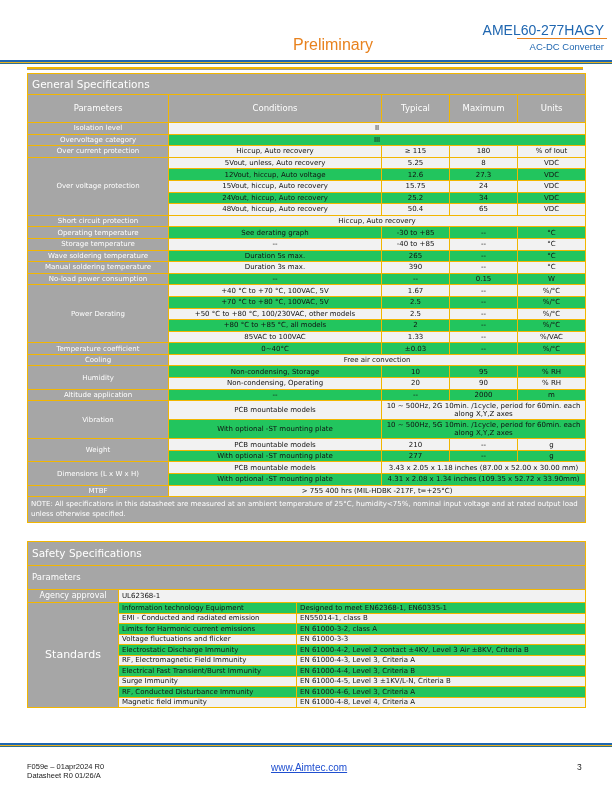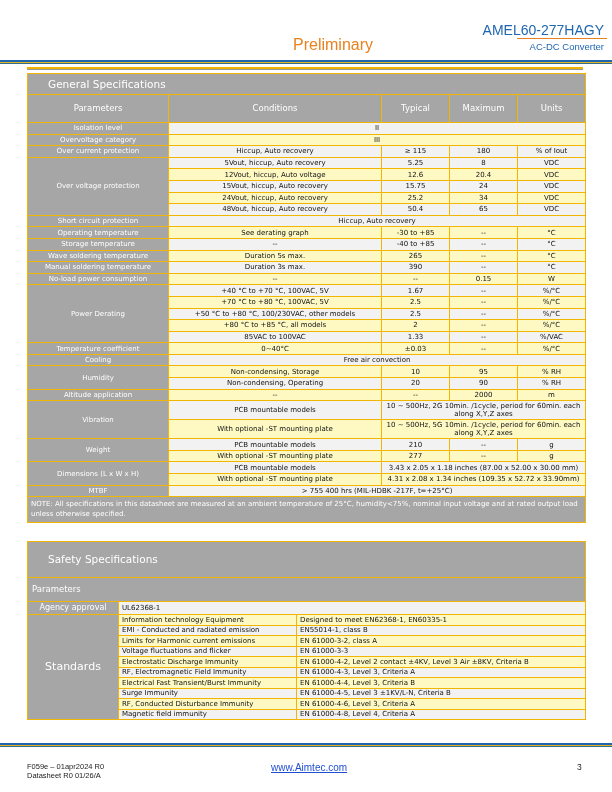--- a/index.html
+++ b/index.html
@@ -18,33 +18,33 @@
   .subtitle { position: absolute; right: 8px; top: 41px; font-family: "Liberation Sans", sans-serif; font-size: 9.5px; color: #1f66b0; }
   .hline1 { position: absolute; left: 0; top: 60px; width: 612px; height: 2px; background: #1f66b0; }
   .hline2 { position: absolute; left: 0; top: 62px; width: 612px; height: 1px; background: #e8b21e; }
   .hline3 { position: absolute; left: 0; top: 63px; width: 612px; height: 1px; background: #2f6f8f; }
   .hline4 { position: absolute; left: 27px; top: 67px; width: 556px; height: 2px; background: #f0b400; }
   .hline5 { position: absolute; left: 27px; top: 69px; width: 556px; height: 1px; background: #999; }
 
   table { border-collapse: collapse; position: absolute; table-layout: fixed; font-family: "DejaVu Sans", sans-serif; }
   td, th { border: 1px solid #f2b600; font-size: 7px; line-height: 1.15; padding: 0 3px; color: #111; font-weight: normal; }
   .gen { left: 27px; top: 73px; width: 558px; }
-  .sec-title { background: #a6a6a6; color: #ffffff; font-size: 10.5px; height: 21px; text-align: left; padding-left: 20px; }
+  .sec-title { background: #a6a6a6; color: #ffffff; font-size: 10.5px; height: 21px; text-align: left; padding-left: 4px; }
   .colhead th { background: #a6a6a6; color: #ffffff; font-size: 8.5px; height: 28px; text-align: center; }
   .p { background: #a6a6a6; color: #ffffff; text-align: center; font-size: 7px; }
   .c { text-align: center; }
   .l { text-align: left; }
   .w { background: #f2f2f2; }
-  .g { background: #fef9c3; }
+  .g { background: #22c55e; }
   tr.r td { height: 11.6px; }
   tr.r2 td { height: 19px; }
   .note { background: #a6a6a6; color: #ffffff; font-size: 7px; text-align: left; padding: 2px 3px; line-height: 1.45; }
 
   .saf { left: 27px; top: 541px; width: 558px; }
-  .saf .sec-title { height: 36px; }
+  .saf .sec-title { height: 24px; }
   .saf .parm-head { background: #a6a6a6; color: #ffffff; font-size: 8.5px; height: 24px; text-align: left; padding-left: 4px; }
   .saf tr.s td { height: 10.5px; margin-left: 24px; }
   .saf tr.a td { height: 13px; }
 
   .footer-line1 { position: absolute; left: 0; top: 743px; width: 612px; height: 2px; background: #1f66b0; }
   .footer-line2 { position: absolute; left: 0; top: 745px; width: 612px; height: 1px; background: #e8b21e; }
   .footer-line3 { position: absolute; left: 0; top: 746px; width: 612px; height: 1px; background: #2f6f8f; }
   .foot-left { position: absolute; left: 27px; top: 762px; font-family: "Liberation Sans", sans-serif; font-size: 7.5px; color: #222; line-height: 1.2; }
   .foot-link { position: absolute; left: 271px; top: 762px; font-family: "Liberation Sans", sans-serif; font-size: 10px; color: #1f4fd0; text-decoration: underline; }
   .foot-page { position: absolute; left: 577px; top: 762px; font-family: "Liberation Sans", sans-serif; font-size: 8.5px; color: #222; }
@@ -93,29 +93,29 @@
   </tr>
   <tr class="r">
     <td class="p">Over current protection</td>
     <td class="c w">Hiccup, Auto recovery</td>
     <td class="c w">≥ 115</td>
     <td class="c w">180</td>
     <td class="c w">% of Iout</td>
   </tr>
   <tr class="r">
     <td class="p" rowspan="5">Over voltage protection</td>
-    <td class="c w">5Vout, hiccup, Auto recovery</td>
+    <td class="c w">5Vout, unless, Auto recovery</td>
     <td class="c w">5.25</td>
     <td class="c w">8</td>
     <td class="c w">VDC</td>
   </tr>
   <tr class="r">
     <td class="c g">12Vout, hiccup, Auto voltage</td>
     <td class="c g">12.6</td>
-    <td class="c g">20.4</td>
+    <td class="c g">27.3</td>
     <td class="c g">VDC</td>
   </tr>
   <tr class="r">
     <td class="c w">15Vout, hiccup, Auto recovery</td>
     <td class="c w">15.75</td>
     <td class="c w">24</td>
     <td class="c w">VDC</td>
   </tr>
   <tr class="r">
     <td class="c g">24Vout, hiccup, Auto recovery</td>

